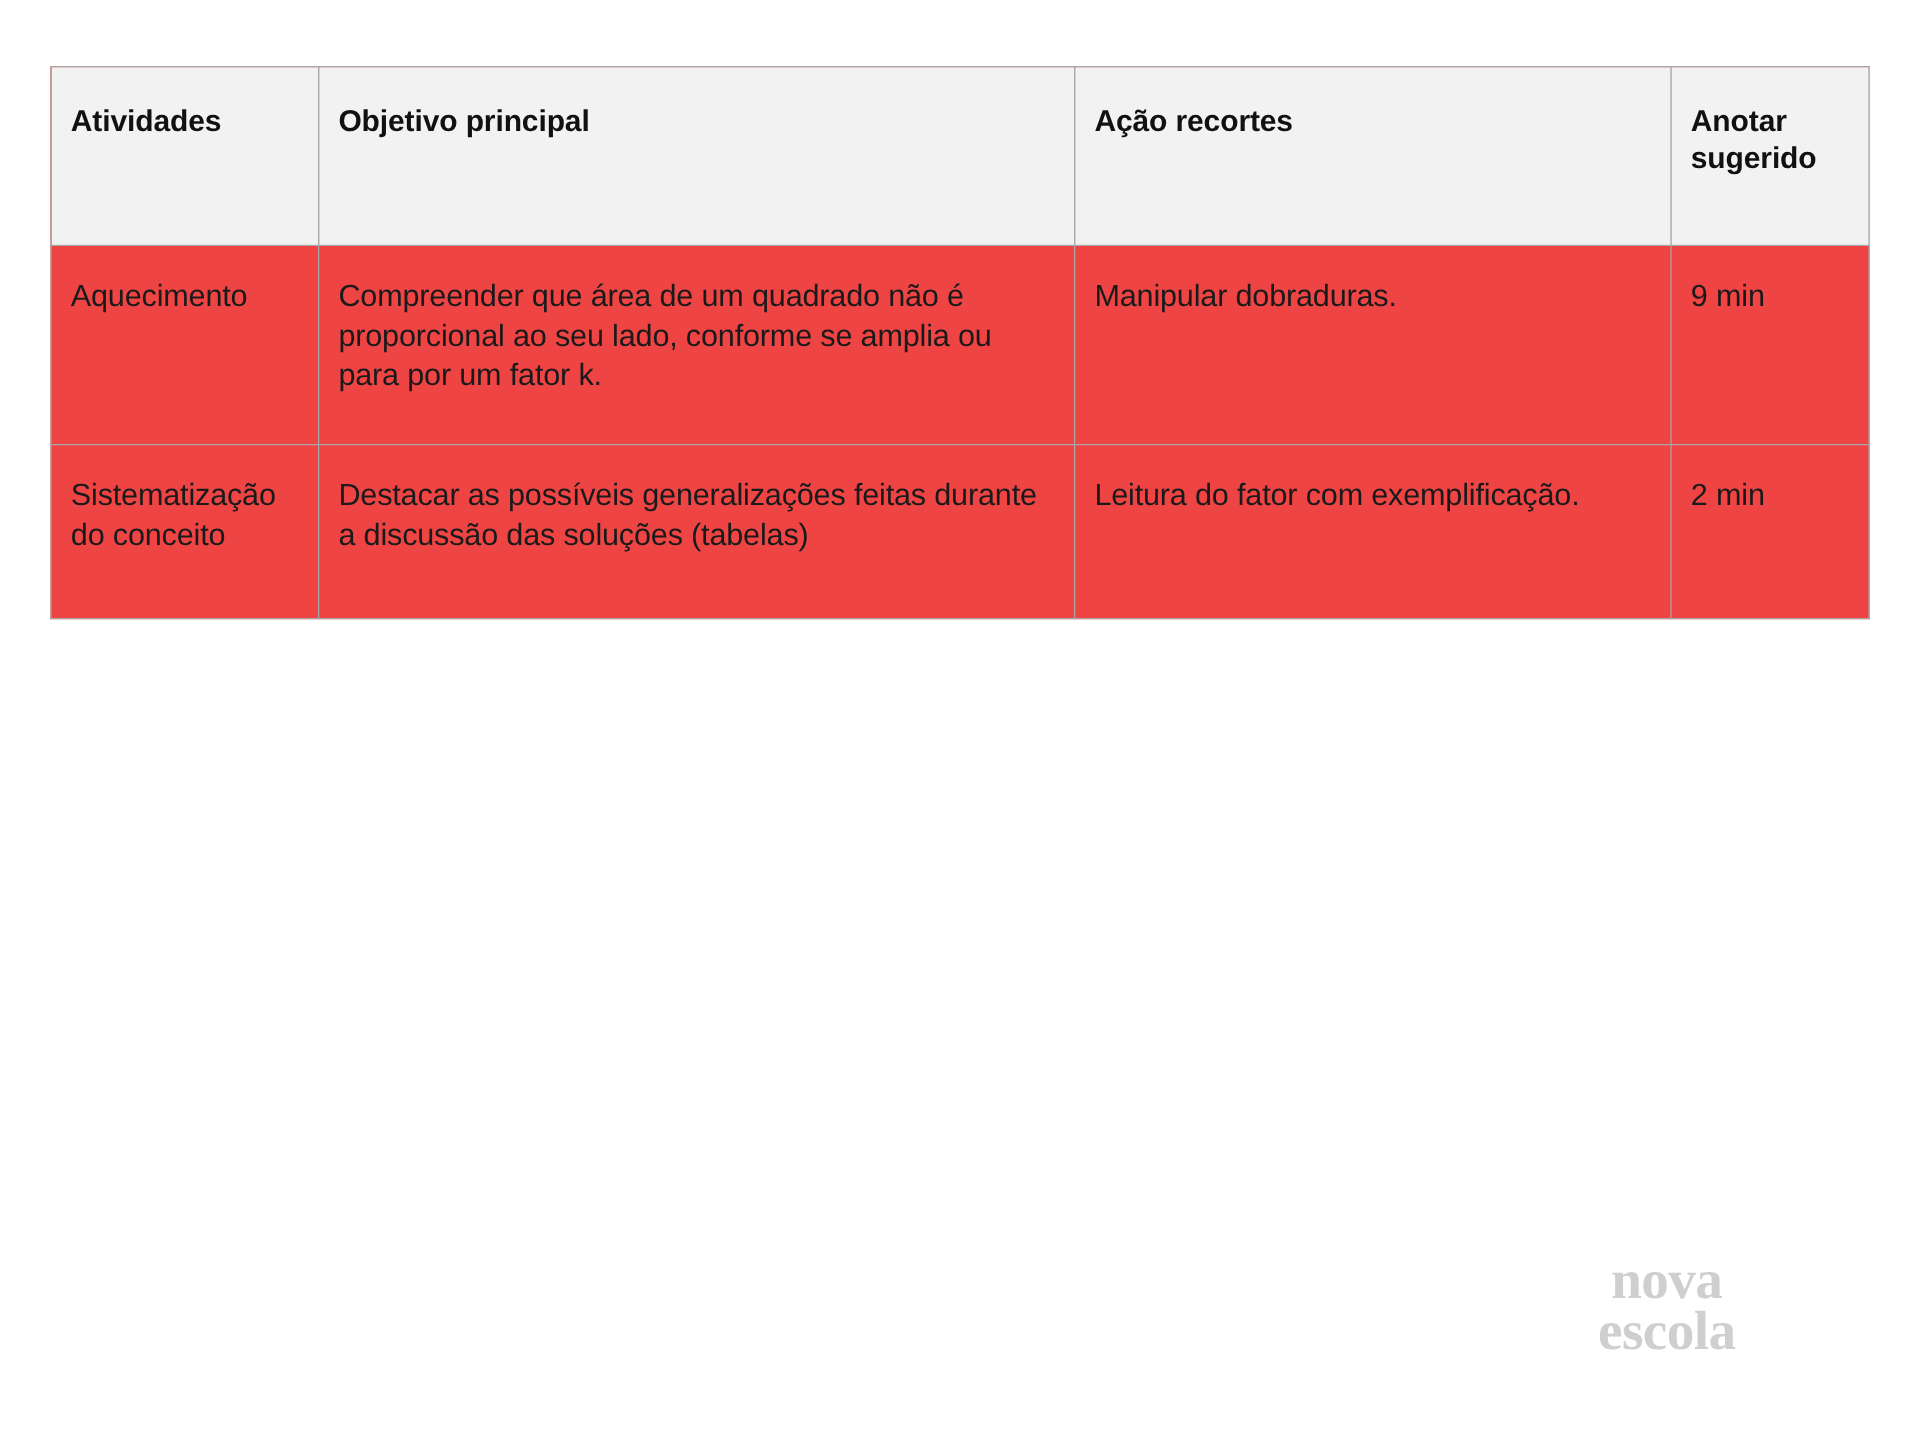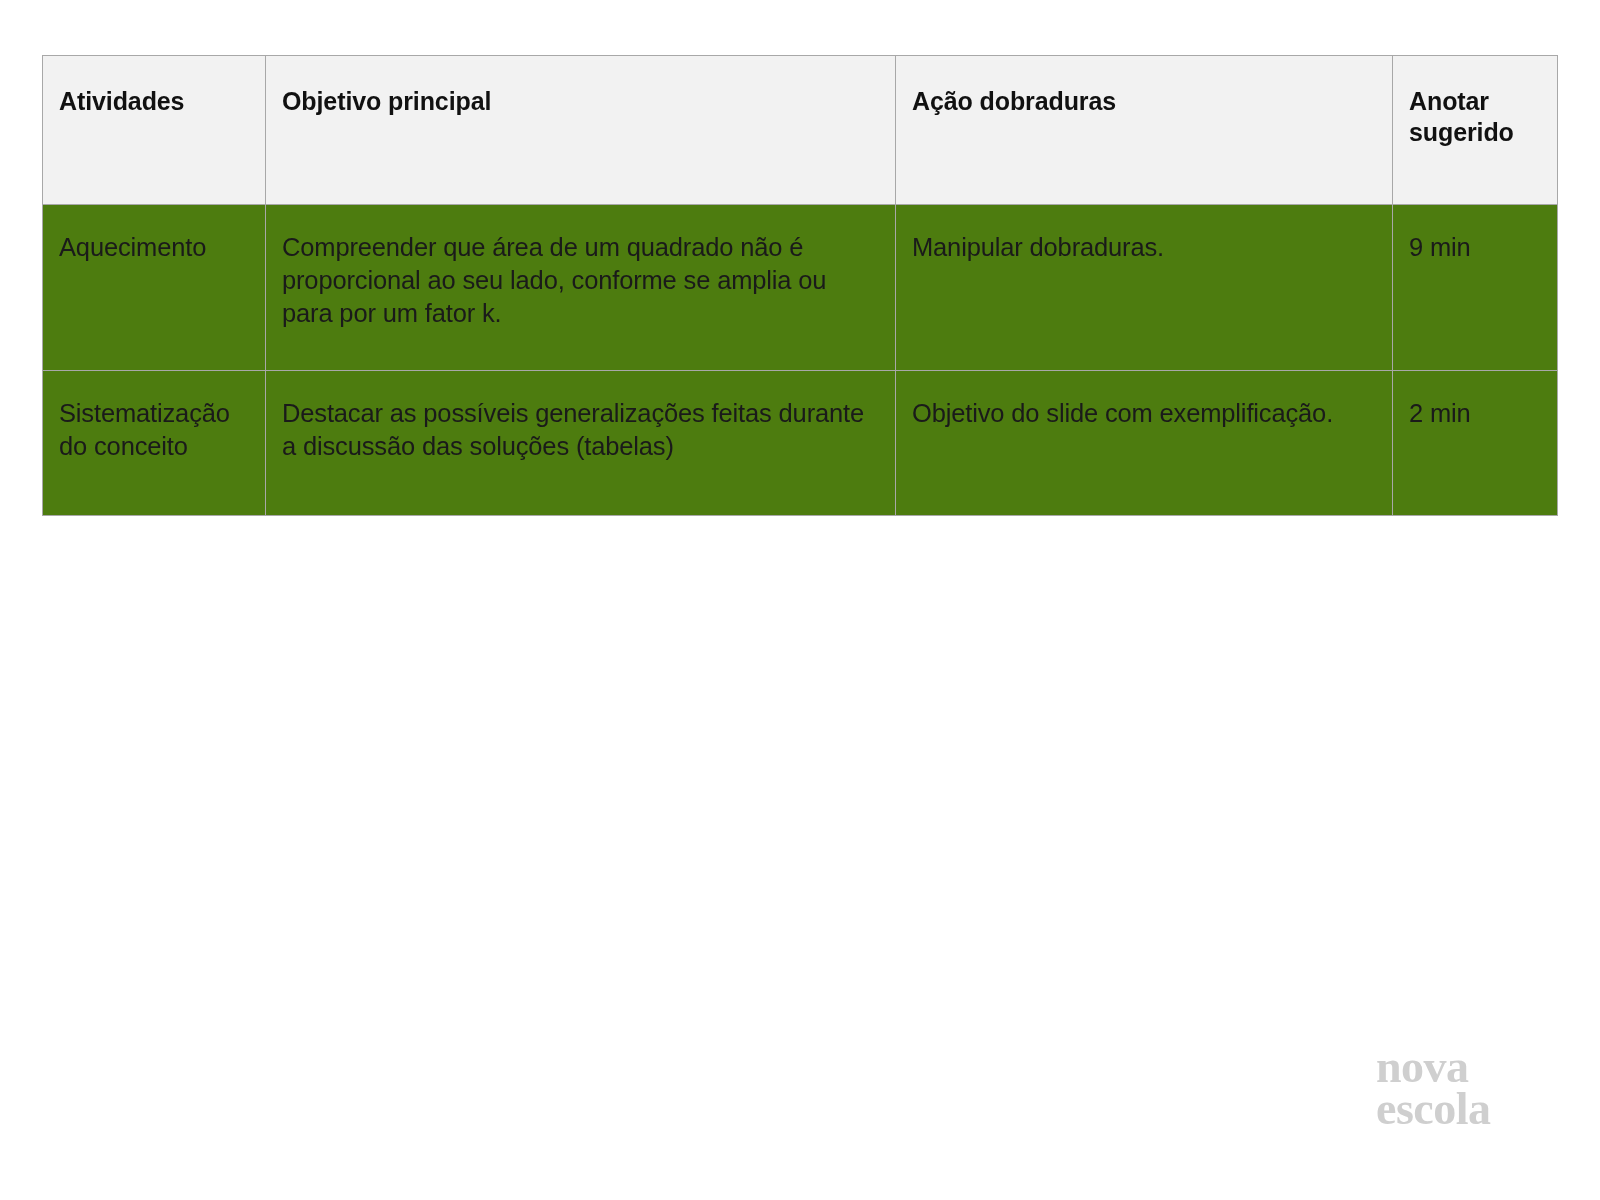--- a/index.html
+++ b/index.html
@@ -25,21 +25,21 @@
   }
 
   
   .plan-table {
     position: absolute;
     left: 42px;
     top: 55px;
     width: 1515px;
     border-collapse: collapse;
     table-layout: fixed;
-    background: #4d7c0f;
+    background: #ef4444;
   }
 
   .plan-table col.c-atividades { width: 223px; }
   .plan-table col.c-objetivo   { width: 630px; }
   .plan-table col.c-acao       { width: 497px; }
   .plan-table col.c-tempo      { width: 165px; }
 
   .plan-table th,
   .plan-table td {
     border: 1px solid #a8a8a8;
@@ -78,24 +78,24 @@
   .plan-table tbody tr.r6 td { height: 146px; }
 
   .cell-activity  { }
   .cell-objective { }
   .cell-action    { }
   .cell-time      { }
 
   
   .brand-logo {
     position: absolute;
-    left: 1376px;
+    left: 1304px;
     top: 1046px;
     width: 170px;
-    text-align: left;
+    text-align: center;
     font-family: "Liberation Serif", "DejaVu Serif", serif;
     font-weight: bold;
     font-size: 46px;
     line-height: 0.92;
     color: #cfcfcf;
     letter-spacing: -0.5px;
     user-select: none;
   }
   .brand-logo .line { display: block; }
 </style>
@@ -109,36 +109,36 @@
       <col class="c-atividades">
       <col class="c-objetivo">
       <col class="c-acao">
       <col class="c-tempo">
     </colgroup>
 
     <thead>
       <tr>
         <th>Atividades</th>
         <th>Objetivo principal</th>
-        <th>Ação dobraduras</th>
+        <th>Ação recortes</th>
         <th>Anotar sugerido</th>
       </tr>
     </thead>
 
     <tbody>
       <tr class="r1">
         <td class="cell-activity">Aquecimento</td>
         <td class="cell-objective">Compreender que área de um quadrado não é proporcional ao seu lado, conforme se amplia ou para por um fator k.</td>
         <td class="cell-action">Manipular dobraduras.</td>
         <td class="cell-time">9 min</td>
       </tr>
       <tr class="r4">
         <td class="cell-activity">Sistematização do conceito</td>
         <td class="cell-objective">Destacar as possíveis generalizações feitas durante a discussão das soluções (tabelas)</td>
-        <td class="cell-action">Objetivo do slide com exemplificação.</td>
+        <td class="cell-action">Leitura do fator com exemplificação.</td>
         <td class="cell-time">2 min</td>
       </tr>
     </tbody>
   </table>
 
   <div class="brand-logo">
     <span class="line">nova</span>
     <span class="line">escola</span>
   </div>
 

